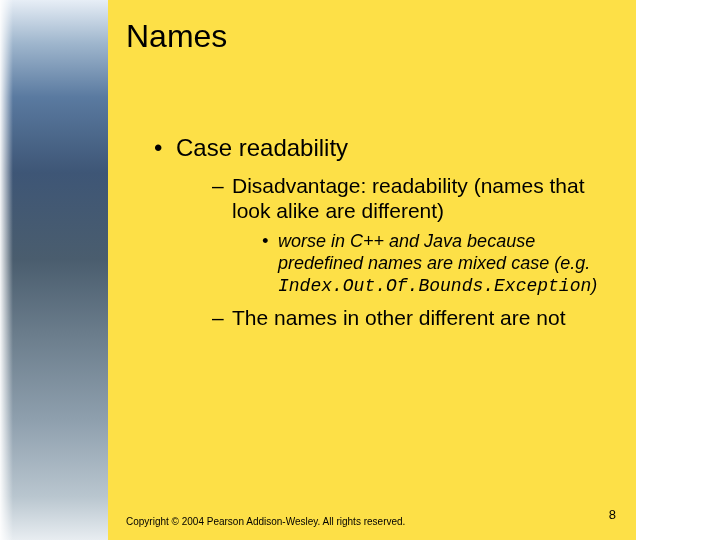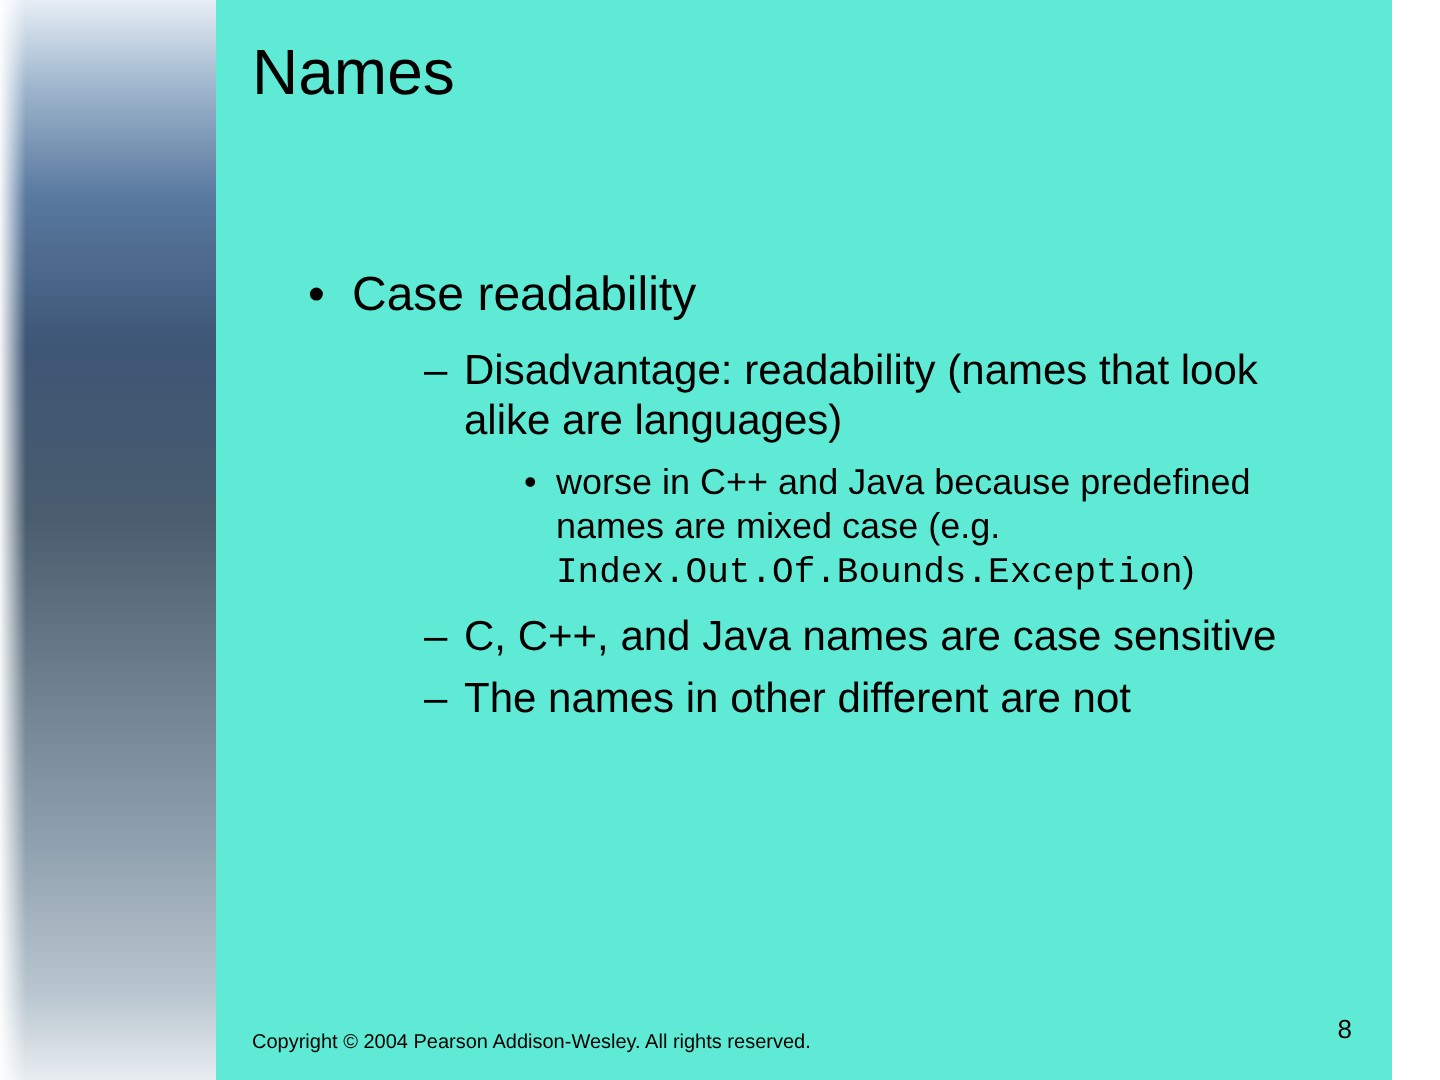--- a/index.html
+++ b/index.html
@@ -1,21 +1,21 @@
 <!DOCTYPE html>
 <html><head>
 <meta charset="utf-8">
 <style>
   * { margin: 0; padding: 0; box-sizing: border-box; }
   html, body { width: 720px; height: 540px; overflow: hidden; font-family: Arial, Helvetica, sans-serif; }
   .slide {
-    width: 696px;
+    width: 636px;
     height: 540px;
     display: flex;
-    background: #5eead4;
+    background: #fde047;
   }
   .sidebar {
     width: 108px;
     height: 540px;
     background:
       linear-gradient(90deg, rgba(255,255,255,0.95) 0%, rgba(255,255,255,0.0) 12%),
       linear-gradient(180deg, #e7eef6 0%, #9fb6cd 8%, #5a7aa0 18%, #3e5676 32%, #4a5d6e 48%, #6b7d8c 62%, #8fa0ae 78%, #b9c6cf 92%, #e8edf1 100%);
     position: relative;
     flex-shrink: 0;
   }
@@ -65,20 +65,21 @@
     position: absolute;
     left: 0;
     top: 0;
     font-size: 21px;
   }
   ul.level3 {
     list-style: none;
     padding-left: 30px;
     margin-top: 8px;
     margin-bottom: 8px;
+    font-style: italic;
   }
   ul.level3 > li {
     position: relative;
     font-size: 18px;
     margin-bottom: 4px;
     padding-left: 16px;
     line-height: 1.2;
   }
   ul.level3 > li::before {
     content: "•";
@@ -112,29 +113,26 @@
 <div class="slide">
   <div class="sidebar"></div>
   <div class="content">
     <h1 class="title">Names</h1>
 
     <ul class="level1">
       <li>
         <span>Case readability</span>
         <ul class="level2">
           <li>
-            <span>Disadvantage: readability (names that look alike are languages)</span>
+            <span>Disadvantage: readability (names that look alike are different)</span>
             <ul class="level3">
               <li>
                 <span>worse in C++ and Java  because predefined  names are mixed case  (e.g. </span><span class="code-inline">Index.Out.Of.Bounds.Exception</span><span>)</span>
               </li>
             </ul>
-          </li>
-          <li>
-            <span>C, C++, and Java names are case sensitive</span>
           </li>
           <li>
             <span>The names in other different are not</span>
           </li>
         </ul>
       </li>
     </ul>
 
     <div class="footer">Copyright © 2004 Pearson Addison-Wesley. All rights reserved.</div>
     <div class="page-number">8</div>

